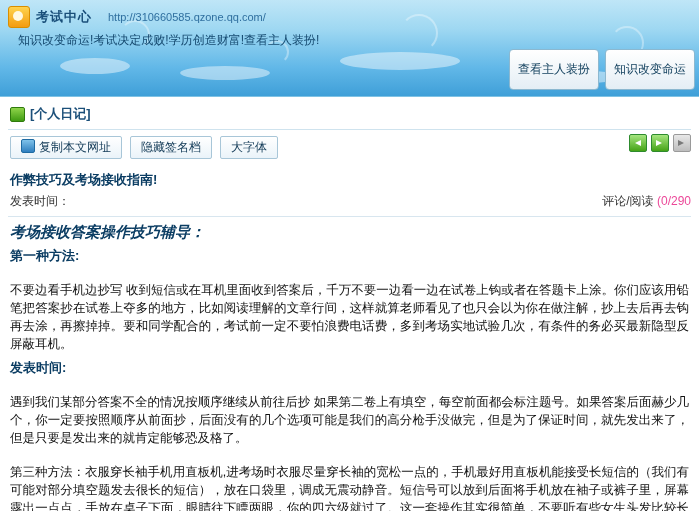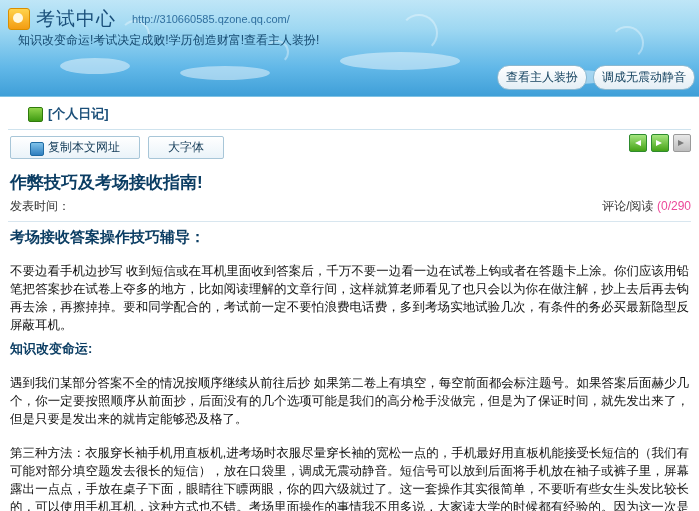--- a/index.html
+++ b/index.html
@@ -62,22 +62,22 @@
   }
   .logo-mark:after {
     content: "";
     position: absolute;
     left: 4px; top: 4px;
     width: 10px; height: 10px;
     border-radius: 50%;
     background: #fff8e0;
   }
   .site-title {
-    font-size: 19px;
-    font-weight: normal;
+    font-size: 13px;
+    font-weight: bold;
     color: #1a4f7a;
     letter-spacing: 1px;
   }
   .site-url {
     font-size: 11px;
     color: #2f6f9f;
     margin-left: 10px;
     text-decoration: none;
   }
   .tagline {
@@ -91,39 +91,39 @@
   .banner-buttons {
     position: absolute;
     right: 4px;
     bottom: 6px;
     display: flex;
     gap: 6px;
     z-index: 6;
   }
   .bbtn {
     font-size: 12px;
-    padding: 3px 8px;
+    padding: 11px 8px;
     background: linear-gradient(180deg,#ffffff,#e4eef5);
     border: 1px solid #8bb8d0;
-    border-radius: 12px;
+    border-radius: 4px;
     color: #14425f;
     white-space: nowrap;
     cursor: pointer;
   }
 
   
   .page {
     background: #ffffff;
     padding: 0;
   }
   .section-head {
     display: flex;
     align-items: center;
     gap: 5px;
-    padding: 8px 10px 4px 28px;
+    padding: 8px 10px 4px 10px;
   }
   .section-head .bullet {
     width: 13px; height: 13px;
     background: linear-gradient(180deg,#8fd44a,#3f9b12);
     border: 1px solid #2f7a0c;
     border-radius: 2px;
   }
   .section-title {
     font-size: 13px;
     font-weight: bold;
@@ -137,24 +137,24 @@
 
   .toolbar {
     display: flex;
     align-items: center;
     gap: 8px;
     padding: 6px 10px 4px 10px;
     position: relative;
   }
   .tbtn {
     display: inline-flex;
-    align-items: flex-end;
+    align-items: flex-start;
     gap: 4px;
     font-size: 12px;
-    padding: 2px 19px;
+    padding: 2px 10px;
     border: 1px solid #a8c6d8;
     background: linear-gradient(180deg,#ffffff,#eaf3f9);
     border-radius: 2px;
     color: #123a57;
     cursor: pointer;
     white-space: nowrap;
   }
   .tbtn .ic {
     width: 12px; height: 12px;
     display: inline-block;
@@ -194,21 +194,21 @@
   .sq-ic.gray {
     background: linear-gradient(180deg,#e8e8e8,#bdbdbd);
     border-color: #9a9a9a;
   }
   .sq-ic.gray:after {
     border-left-color: #7a7a7a;
   }
 
   .post-title {
     padding: 8px 10px 2px 10px;
-    font-size: 17px;
+    font-size: 13px;
     font-weight: bold;
     color: #0b3d63;
   }
   .meta-row {
     display: flex;
     align-items: baseline;
     padding: 2px 10px 4px 10px;
     font-size: 12px;
     color: #333;
     position: relative;
@@ -232,20 +232,21 @@
     padding: 0 10px 10px 10px;
     line-height: 18px;
     font-size: 12.5px;
     color: #111;
   }
   .content h2 {
     margin: 4px 0 6px 0;
     font-size: 15px;
     font-weight: bold;
     color: #0b3d63;
+    font-style: italic;
   }
   .content h3 {
     margin: 6px 0 2px 0;
     font-size: 13px;
     font-weight: bold;
     color: #0b3d63;
   }
   .content p {
     margin: 16px 0 4px 0;
     text-align: justify;
@@ -272,36 +273,39 @@
     <div class="logo-row">
       <span class="logo-mark"></span>
       <span class="site-title">考试中心</span>
       <span class="site-url">http://310660585.qzone.qq.com/</span>
     </div>
 
     <div class="tagline">知识改变命运!考试决定成败!学历创造财富!查看主人装扮!</div>
 
     <div class="banner-buttons">
       <div class="bbtn">查看主人装扮</div>
-      <div class="bbtn">调成无震动静音</div>
+      <div class="bbtn">知识改变命运</div>
     </div>
   </div>
 
   <div class="page">
 
     <div class="section-head">
       <span class="bullet"></span>
       <span class="section-title">[个人日记]</span>
     </div>
     <div class="divider"></div>
 
     <div class="toolbar">
       <span class="tbtn">
         <span class="ic"></span>
         <span>复制本文网址</span>
+      </span>
+      <span class="tbtn">
+        <span>隐藏签名档</span>
       </span>
       <span class="tbtn">
         <span>大字体</span>
       </span>
 
       <span class="toolbar-right">
         <span class="sq-ic back"></span>
         <span class="sq-ic"></span>
         <span class="sq-ic gray"></span>
       </span>
@@ -314,22 +318,23 @@
       <span class="meta-right">
         <span>评论/阅读</span>
         <span class="count">(0/290</span>
       </span>
     </div>
     <div class="hr2"></div>
 
     <div class="content">
       <h2>考场接收答案操作技巧辅导：</h2>
 
+      <h3>第一种方法:</h3>
       <p>不要边看手机边抄写 收到短信或在耳机里面收到答案后，千万不要一边看一边在试卷上钩或者在答题卡上涂。你们应该用铅笔把答案抄在试卷上夺多的地方，比如阅读理解的文章行间，这样就算老师看见了也只会以为你在做注解，抄上去后再去钩再去涂，再擦掉掉。要和同学配合的，考试前一定不要怕浪费电话费，多到考场实地试验几次，有条件的务必买最新隐型反屏蔽耳机。</p>
 
-      <h3>知识改变命运:</h3>
+      <h3>发表时间:</h3>
       <p>遇到我们某部分答案不全的情况按顺序继续从前往后抄 如果第二卷上有填空，每空前面都会标注题号。如果答案后面赫少几个，你一定要按照顺序从前面抄，后面没有的几个选项可能是我们的高分枪手没做完，但是为了保证时间，就先发出来了，但是只要是发出来的就肯定能够恐及格了。</p>
 
       <p class="tight"><span>第三种方法：</span><span>衣服穿长袖手机用直板机,进考场时衣服尽量穿长袖的宽松一点的，手机最好用直板机能接受长短信的（我们有可能对部分填空题发去很长的短信），放在口袋里，调成无震动静音。短信号可以放到后面将手机放在袖子或裤子里，屏幕露出一点点，手放在桌子下面，眼睛往下瞟两眼，你的四六级就过了。这一套操作其实很简单，不要听有些女生头发比较长的，可以使用手机耳机，这种方式也不错。考场里面操作的事情我不用多说，大家读大学的时候都有经验的。因为这一次是冬天考试，衣服穿的比较多，耳机一些东西容易很多多，抄答案会很简单，我们对于来自网络的客户采用手机短信和QQ答案方式来发送。</span></p>
     </div>
 
   </div>
 </div>
 
 </body></html>

